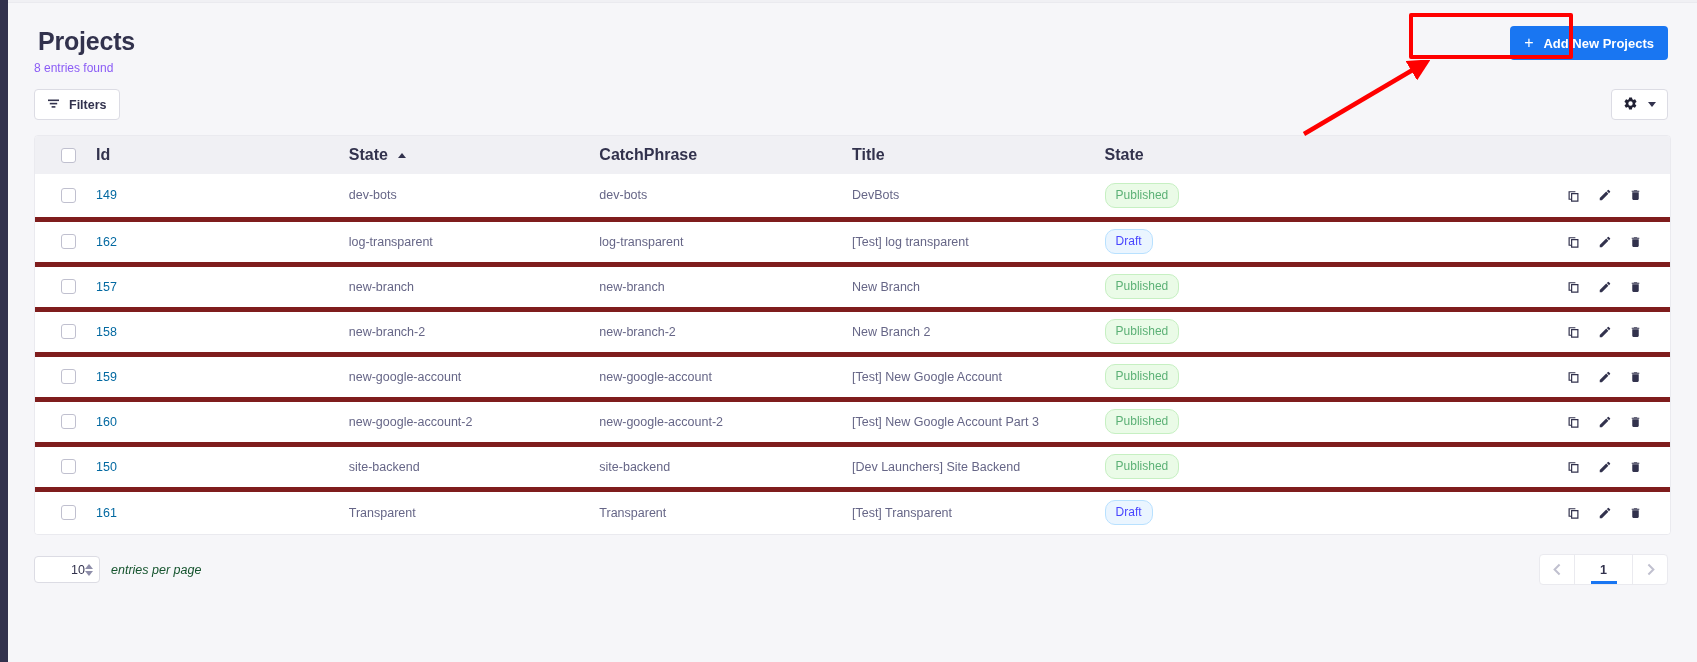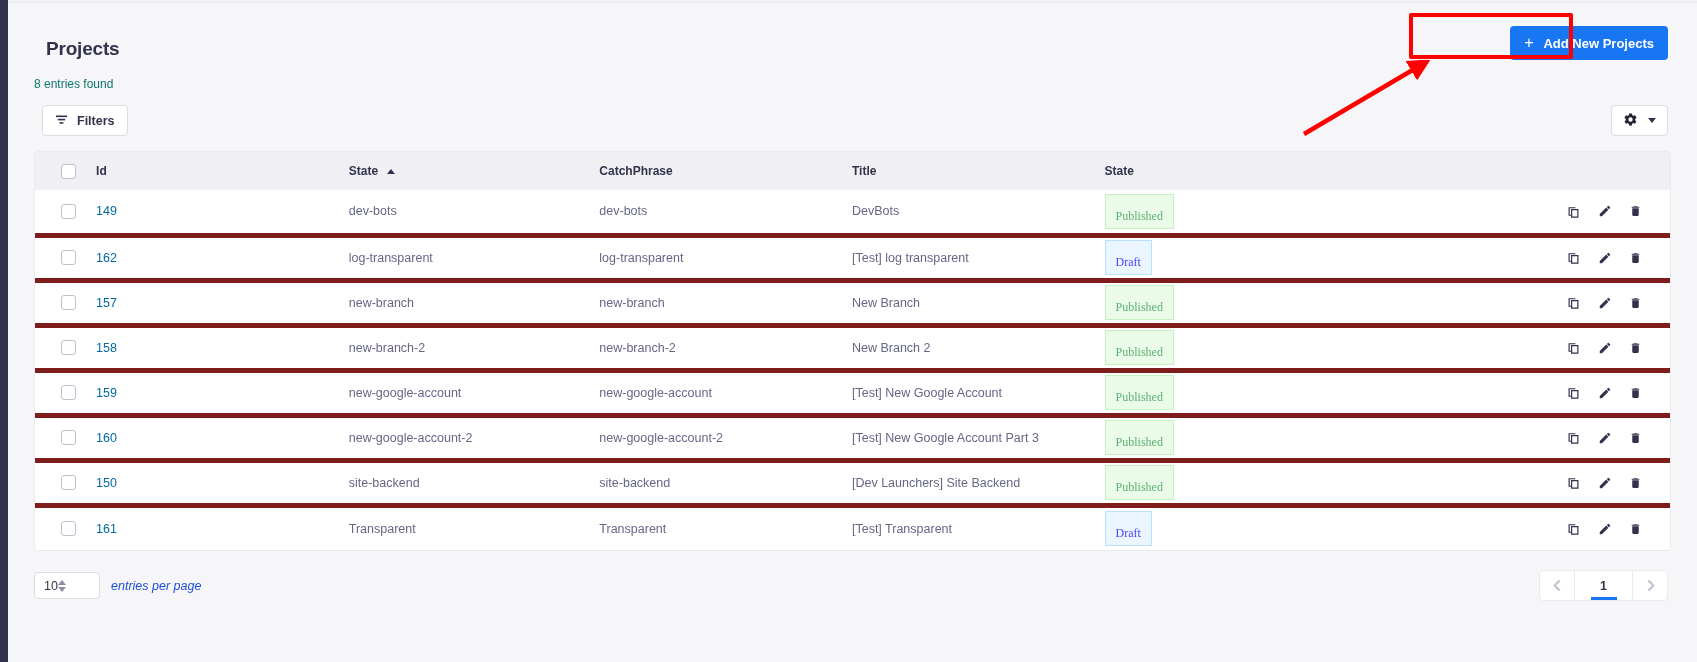--- a/index.html
+++ b/index.html
@@ -36,30 +36,30 @@
 
   
   .header {
     display: flex;
     align-items: flex-start;
     justify-content: space-between;
     padding: 18px 29px 0 18px;
   }
   .header-left { padding-left: 8px; }
   .page-title {
-    font-size: 19px;
+    font-size: 25px;
     font-weight: bold;
     color: #32324d;
     line-height: 30px;
     letter-spacing: -0.2px;
-    margin: 12px;
+    margin: 4px;
   }
   .page-subtitle {
     font-size: 12px;
-    color: #0f766e;
+    color: #8b5cf6;
     margin-top: 4px;
     line-height: 16px;
   }
   .header-right {
     position: relative;
     padding-top: 4px;
   }
   .add-btn {
     display: inline-flex;
     align-items: center;
@@ -97,21 +97,20 @@
     width: 130px; height: 78px;
     pointer-events: none;
   }
 
   
   .toolbar {
     display: flex;
     align-items: center;
     justify-content: space-between;
     padding: 13px 29px 0 26px;
-    margin-left: 8px;
   }
   .btn-white {
     display: inline-flex;
     align-items: center;
     gap: 9px;
     height: 31px;
     padding: 0 12px;
     background: #ffffff;
     border: 1px solid #dcdce4;
     border-radius: 4px;
@@ -148,21 +147,21 @@
     overflow: hidden;
   }
   table {
     width: 100%;
     border-collapse: collapse;
     table-layout: fixed;
   }
   thead tr { background: #f0f0f4; height: 38px; }
   th {
     text-align: left;
-    font-size: 12px;
+    font-size: 16px;
     font-weight: bold;
     color: #32324d;
     padding: 0;
     vertical-align: middle;
   }
   .col-check  { width: 60px; padding-left: 26px !important; }
   .col-id     { width: 248px; }
   .col-slug   { width: 246px; }
   .col-catch  { width: 248px; }
   .col-title  { width: 248px; margin-left: 42px; }
@@ -195,24 +194,23 @@
     vertical-align: middle;
     border-left: 4px solid transparent;
     border-right: 4px solid transparent;
     border-bottom: 5px solid #32324d;
   }
 
   .badge {
     display: inline-block;
     font-size: 12px;
     line-height: 18px;
-    padding: 12px 10px 3px;
-    border-radius: 0;
+    padding: 2px 10px 3px;
+    border-radius: 10px;
     border: 1px solid transparent;
-    font-family: Liberation Serif, serif;
   }
   .badge-published {
     background: #eafbe7;
     border-color: #c6f0c2;
     color: #5cb176;
   }
   .badge-draft {
     background: #eaf5ff;
     border-color: #b8e1ff;
     color: #4945ff;
@@ -242,21 +240,21 @@
     padding: 19px 29px 0 26px;
   }
   .per-page {
     display: flex;
     align-items: center;
     gap: 11px;
   }
   .stepper {
     display: inline-flex;
     align-items: center;
-    justify-content: flex-start;
+    justify-content: flex-end;
     width: 66px; height: 27px;
     background: #fff;
     border: 1px solid #dcdce4;
     border-radius: 4px;
     padding: 0 6px 0 9px;
     cursor: pointer;
   }
   .stepper-val { font-size: 12.5px; color: #32324d; }
   .stepper-arrows {
     display: flex; flex-direction: column;
@@ -270,21 +268,21 @@
   }
   .sa-down {
     width: 0; height: 0;
     border-left: 4px solid transparent;
     border-right: 4px solid transparent;
     border-top: 5px solid #8e8ea9;
   }
   .per-page-label {
     font-size: 12.5px;
     font-style: italic;
-    color: #1d4ed8;
+    color: #14532d;
   }
 
   .pagination {
     display: inline-flex;
     align-items: stretch;
     background: #fff;
     border: 1px solid #eaeaef;
     border-radius: 4px;
     height: 31px;
     overflow: hidden;

